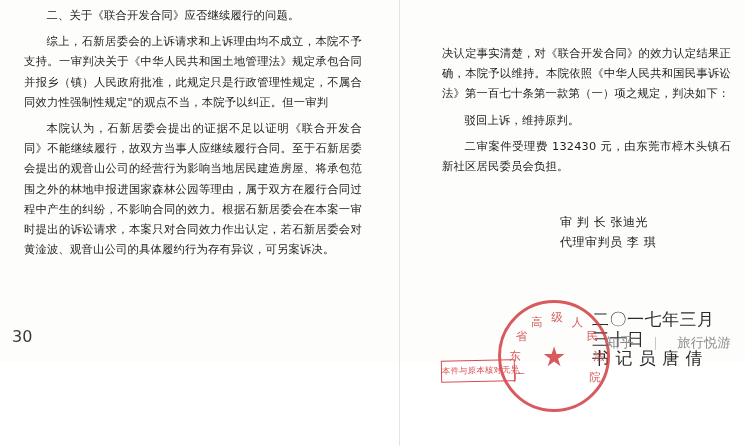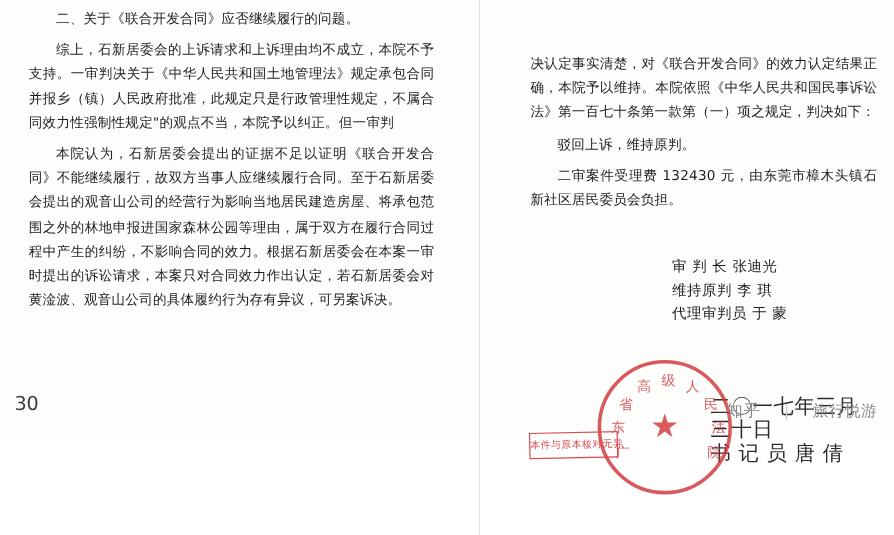--- a/index.html
+++ b/index.html
@@ -180,22 +180,21 @@
 
   <div class="page-number">30</div>
 
   <div class="col col-right">
     <p class="body">决认定事实清楚，对《联合开发合同》的效力认定结果正确，本院予以维持。本院依照《中华人民共和国民事诉讼法》第一百七十条第一款第（一）项之规定，判决如下：</p>
     <p class="body indent">驳回上诉，维持原判。</p>
     <p class="body indent">二审案件受理费 132430 元，由东莞市樟木头镇石新社区居民委员会负担。</p>
 
     <div class="sig-block">
       <div class="sig-line">审 判 长  张迪光</div>
-      <div class="sig-line">维持原判  李 琪</div>
-      <div class="sig-line">代理审判员  于 蒙</div>
+      <div class="sig-line">代理审判员  李 琪</div>
     </div>
 
     <div class="date-line">
       <div>二〇一七年三月三十日</div>
       <div>书 记 员  唐 倩</div>
     </div>
   </div>
 
   <div class="seal">
     <div class="star">★</div>

